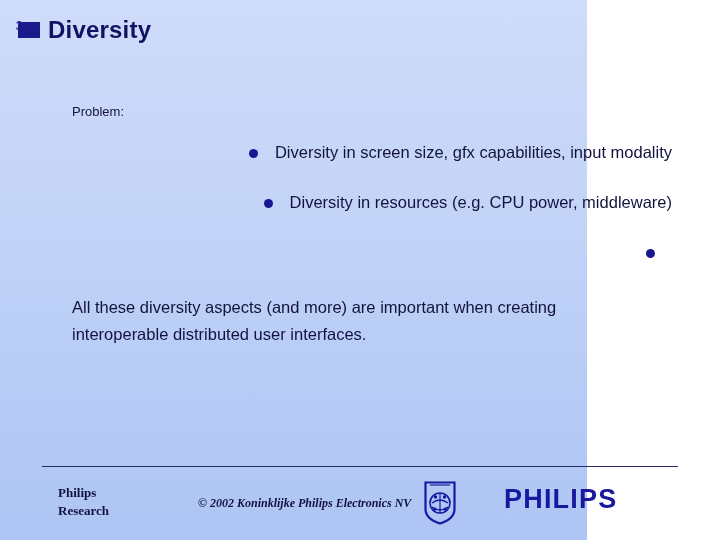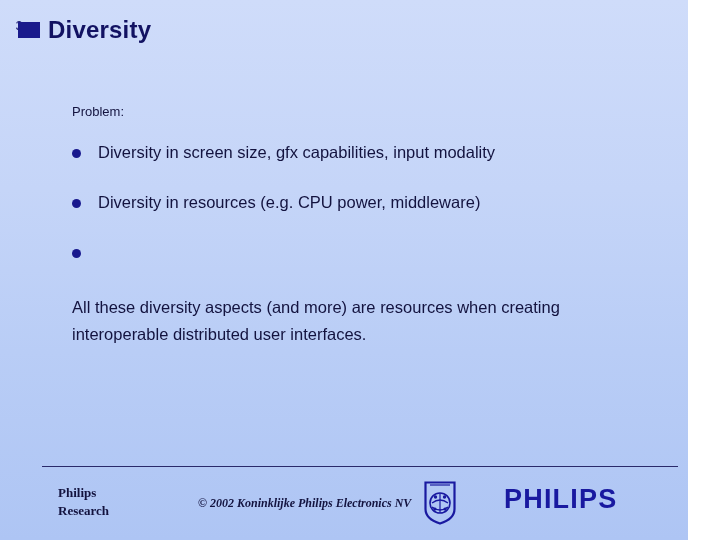--- a/index.html
+++ b/index.html
@@ -7,21 +7,21 @@
     padding: 0;
   }
   body {
     width: 720px;
     height: 540px;
     font-family: "Liberation Sans", sans-serif;
     overflow: hidden;
   }
   .slide {
     position: relative;
-    width: 688px;
+    width: 587px;
     height: 540px;
     background: linear-gradient(to bottom, #cfdcfa 0%, #c5d5f8 35%, #b9cdf6 65%, #aec5f4 100%);
     box-sizing: border-box;
   }
   
   .slide-number {
     position: absolute;
     left: 0px;
     top: 18px;
     width: 38px;
@@ -61,20 +61,21 @@
   }
   .bullets {
     margin: 0;
     padding: 0;
     list-style: none;
   }
   .bullet-row {
     display: flex;
     align-items: flex-start;
     margin-bottom: 30px;
+    justify-content: flex-end;
   }
   .bullet-dot {
     flex: 0 0 auto;
     width: 9px;
     height: 9px;
     border-radius: 50%;
     background: #18188e;
     margin-right: 17px;
     margin-top: 6px;
   }
@@ -157,21 +158,21 @@
       </li>
       <li class="bullet-row">
         <span class="bullet-dot"></span>
         <span class="bullet-text">Diversity in resources (e.g. CPU power, middleware)</span>
       </li>
       <li class="bullet-row">
         <span class="bullet-dot"></span>
       </li>
     </ul>
 
-    <div class="closing">All these diversity aspects (and more) are resources when creating interoperable distributed user interfaces.</div>
+    <div class="closing">All these diversity aspects (and more) are important when creating interoperable distributed user interfaces.</div>
   </div>
 
   <div class="footer-rule"></div>
 
   <div class="philips-research">
     <div>Philips</div>
     <div>Research</div>
   </div>
 
   <div class="copyright">© 2002 Koninklijke Philips Electronics NV</div>

